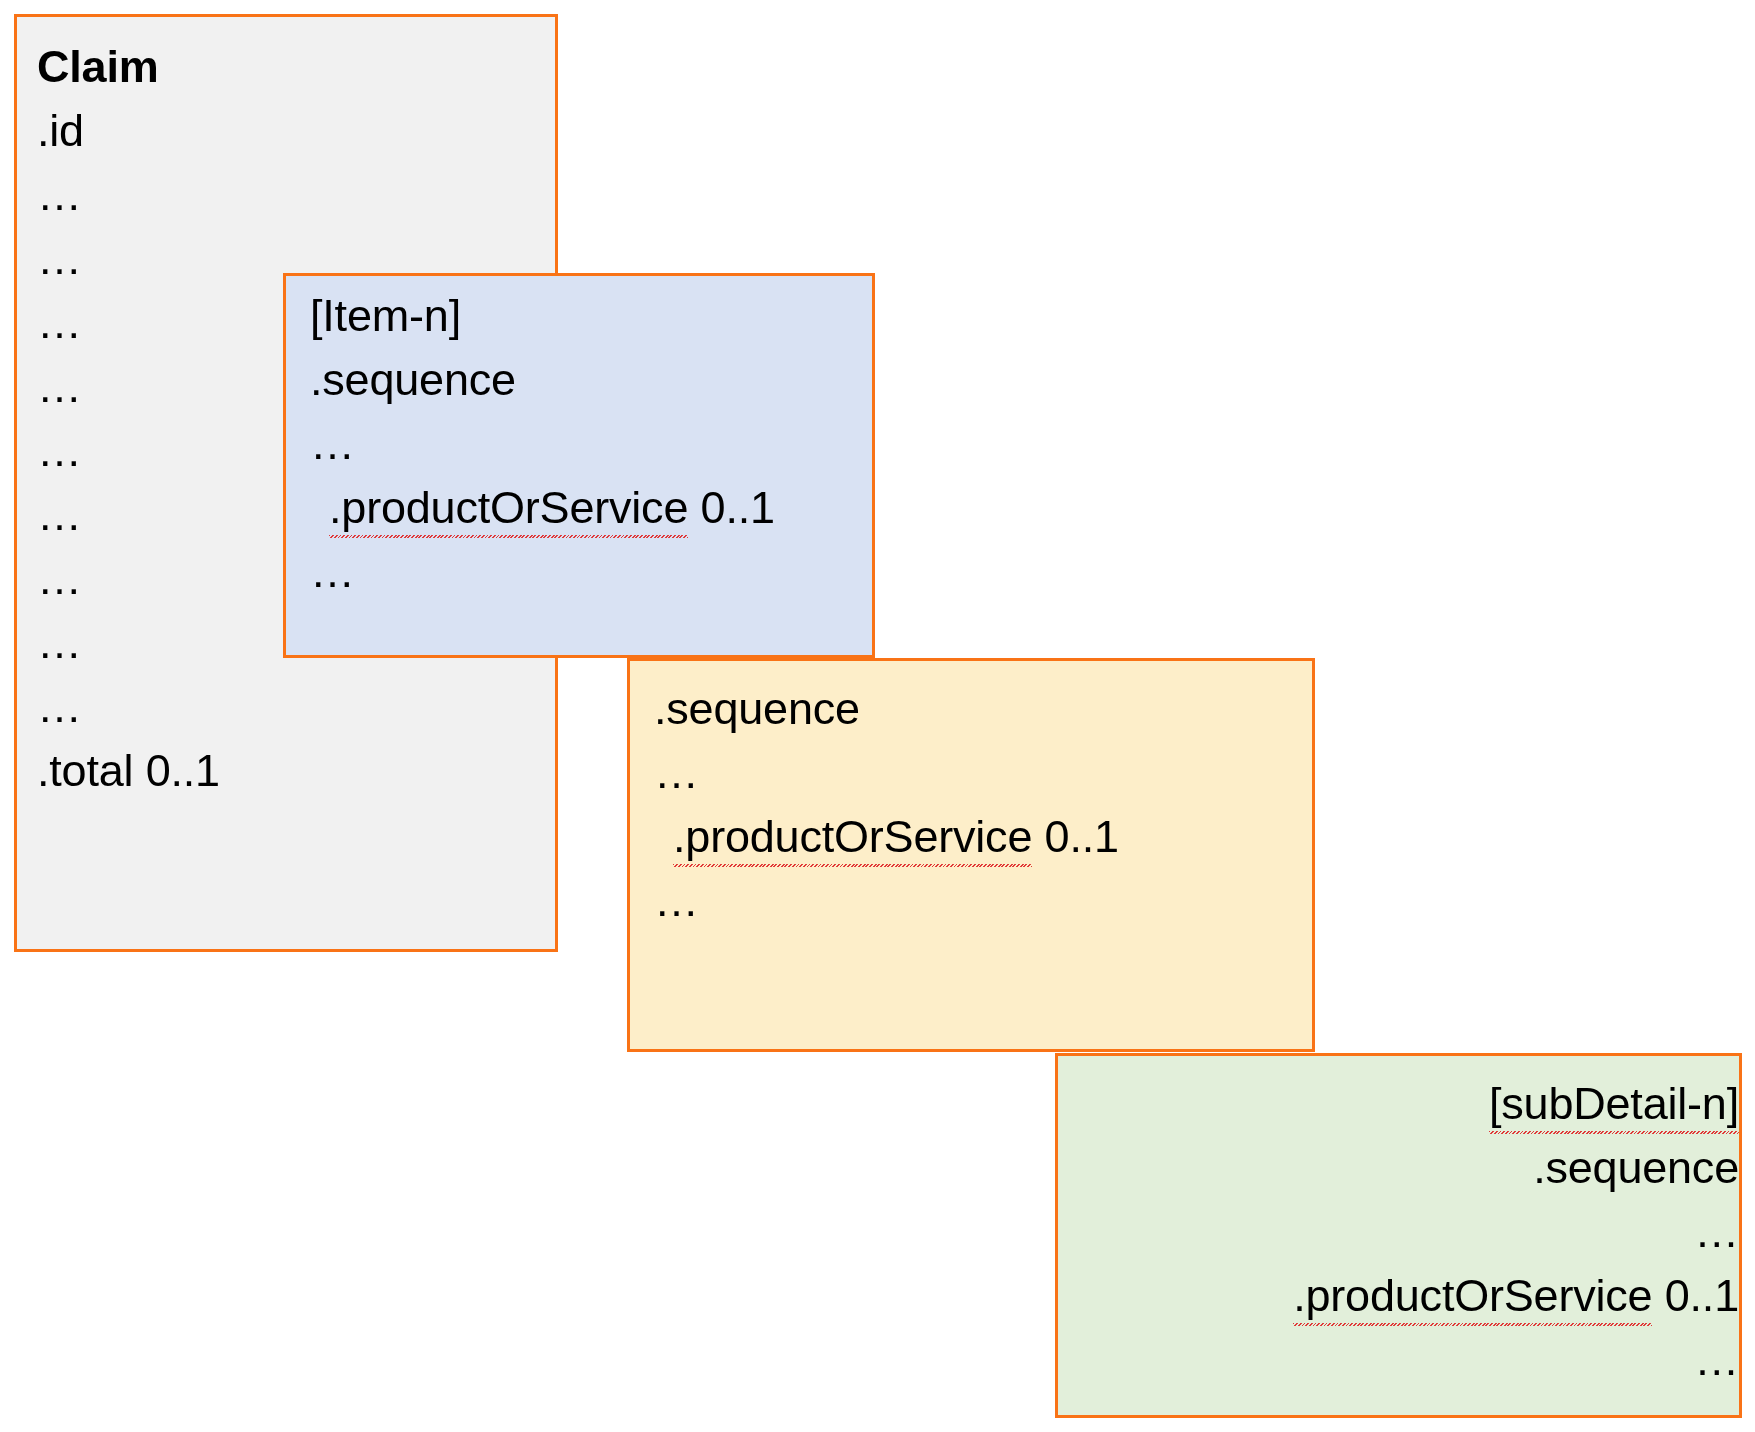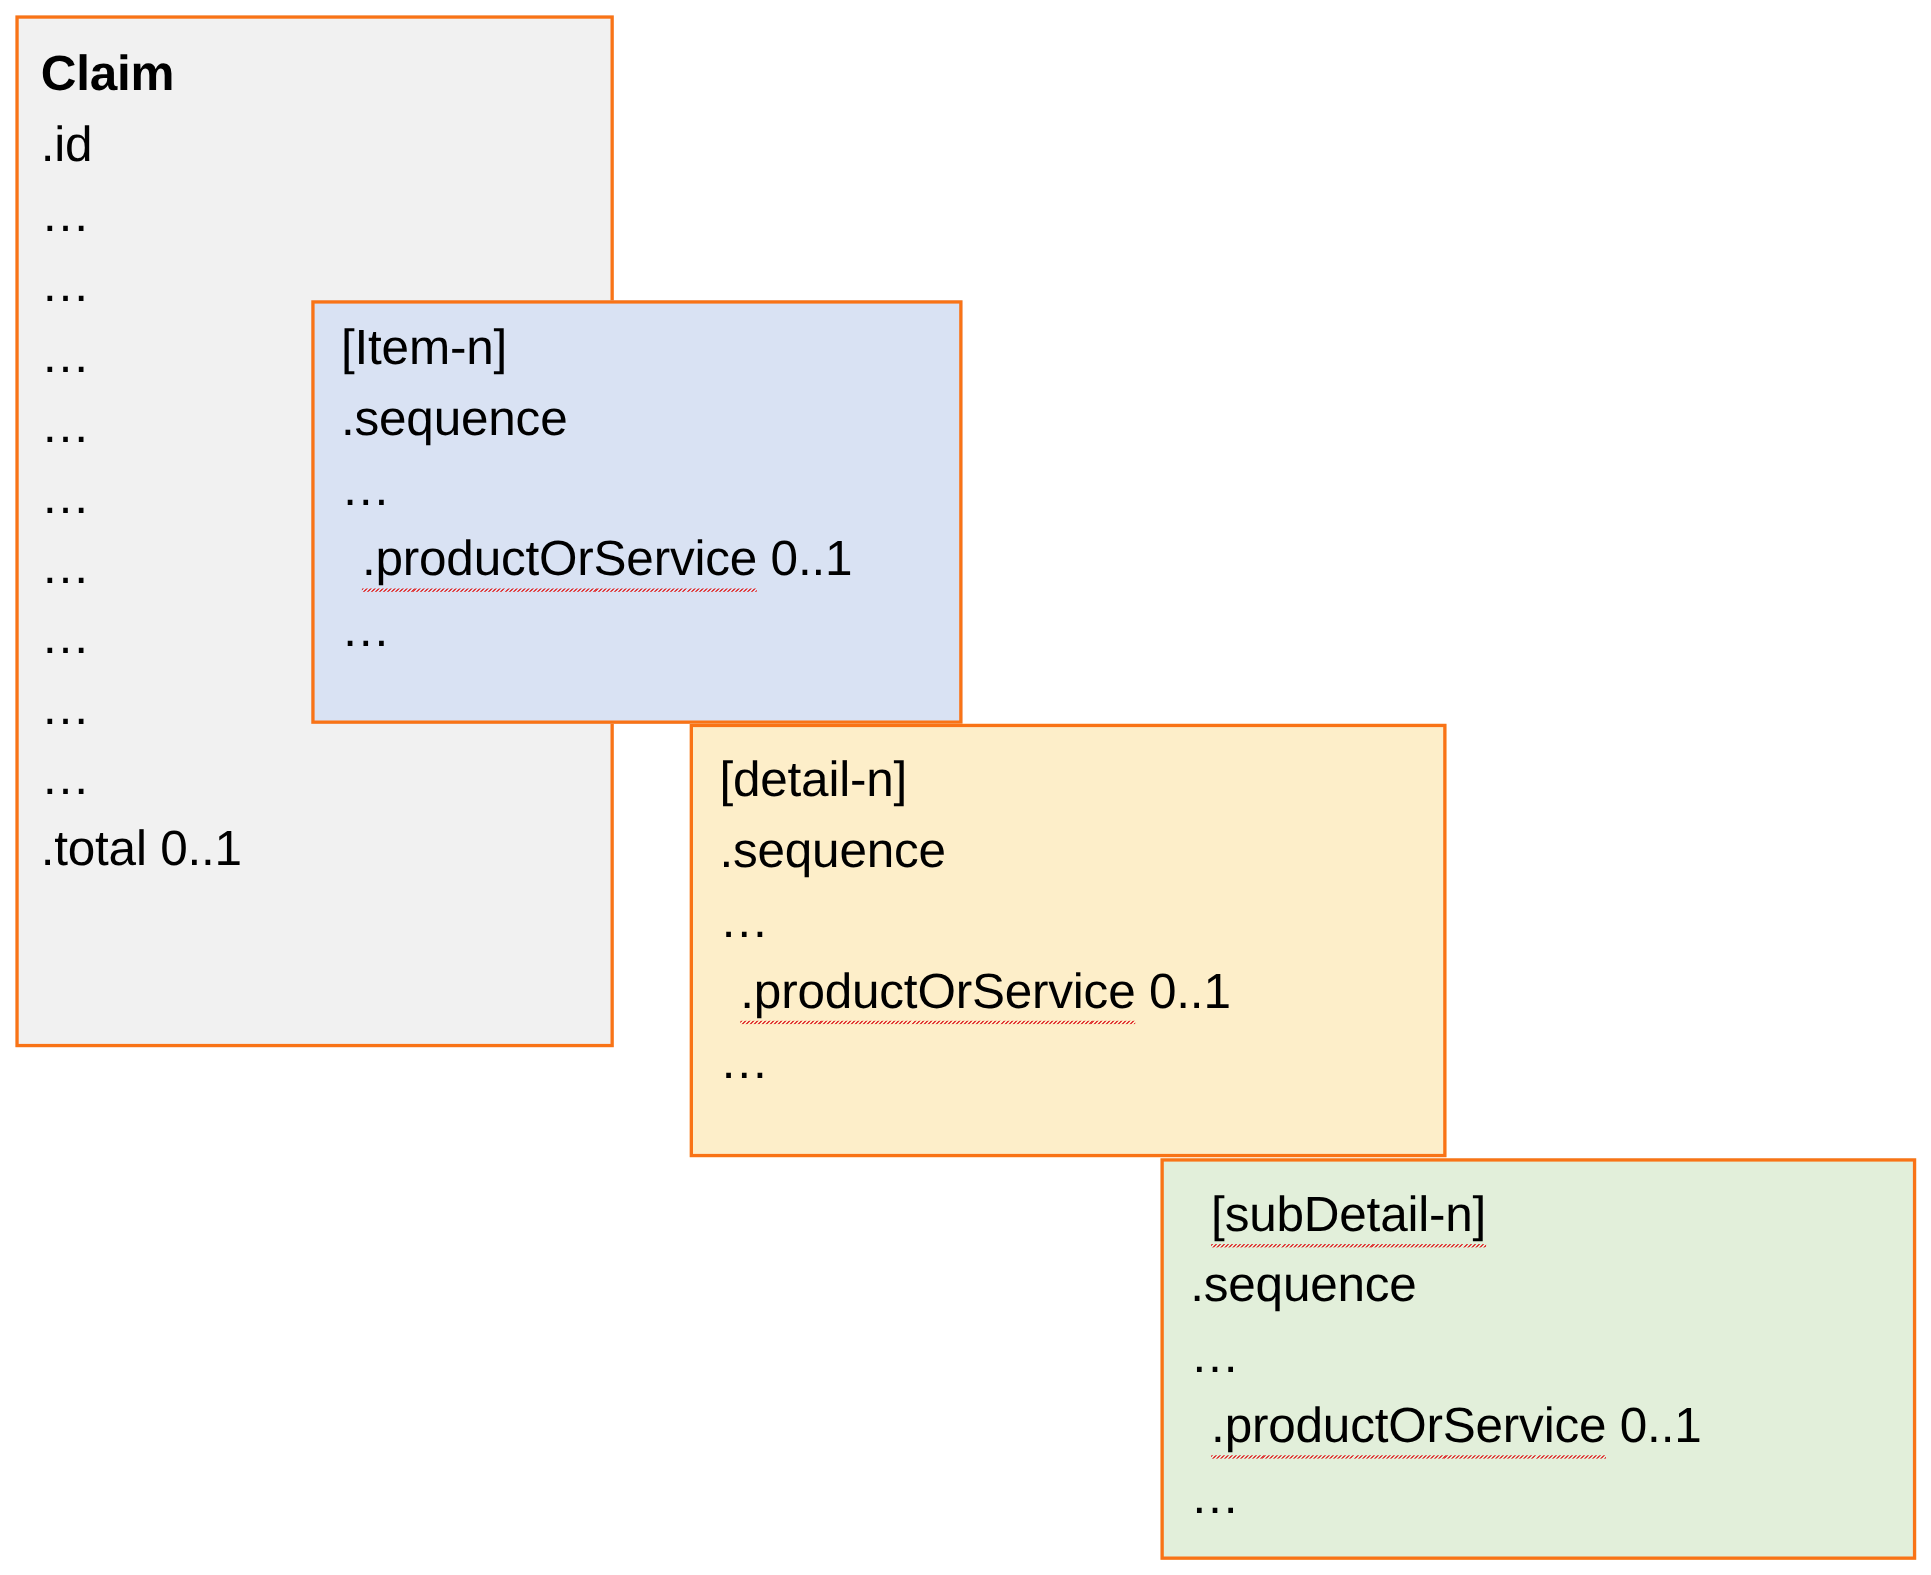--- a/index.html
+++ b/index.html
@@ -111,21 +111,21 @@
 
   
   #box-subdetail {
     left: 1055px;
     top: 1053px;
     width: 687px;
     height: 365px;
     background: #e2efda;
     z-index: 4;
   }
-  #box-subdetail .box-lines { padding: 16px 0 0 24px; }
+  #box-subdetail .box-lines { padding: 16px 0 0 24px; text-align: right; }
 </style>
 </head>
 <body>
 
 <div id="canvas">
 
   <div class="class-box" id="box-claim">
     <ul class="box-lines">
         <li class="line bold">Claim</li>
         <li class="line">.id</li>
@@ -147,21 +147,20 @@
         <li class="line">[Item-n]</li>
         <li class="line">.sequence</li>
         <li class="line ellipsis">…</li>
         <li class="line"><span class="squiggle">.productOrService</span><span> 0..1</span></li>
         <li class="line ellipsis">…</li>
       </ul>
   </div>
 
   <div class="class-box" id="box-detail">
     <ul class="box-lines">
-        <li class="line">[detail-n]</li>
         <li class="line">.sequence</li>
         <li class="line ellipsis">…</li>
         <li class="line"><span class="squiggle">.productOrService</span><span> 0..1</span></li>
         <li class="line ellipsis">…</li>
       </ul>
   </div>
 
   <div class="class-box" id="box-subdetail">
     <ul class="box-lines">
         <li class="line"><span class="squiggle">[subDetail-n]</span></li>

